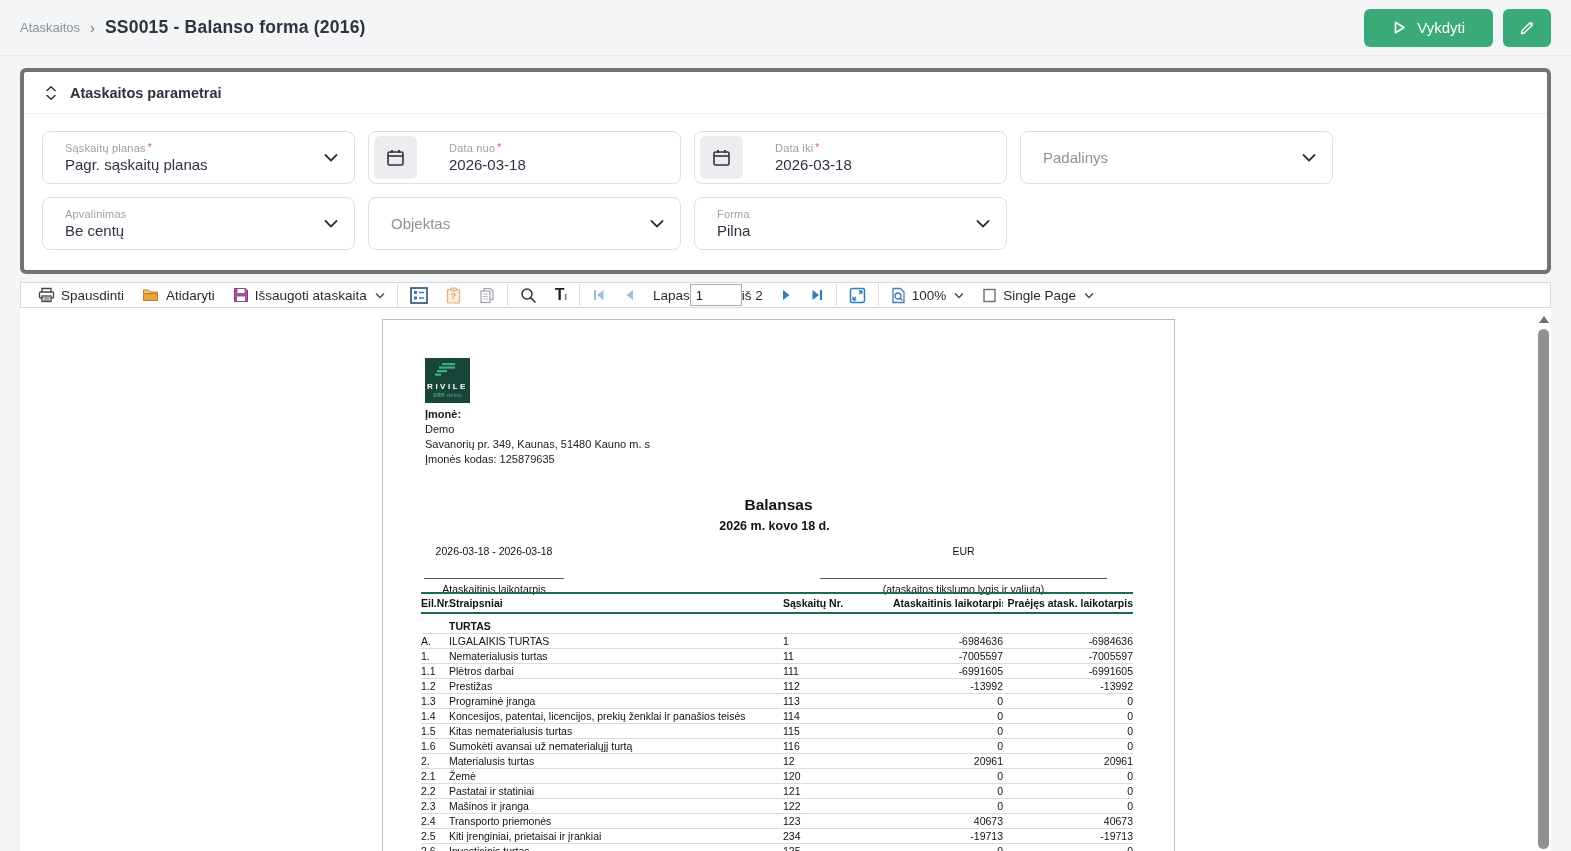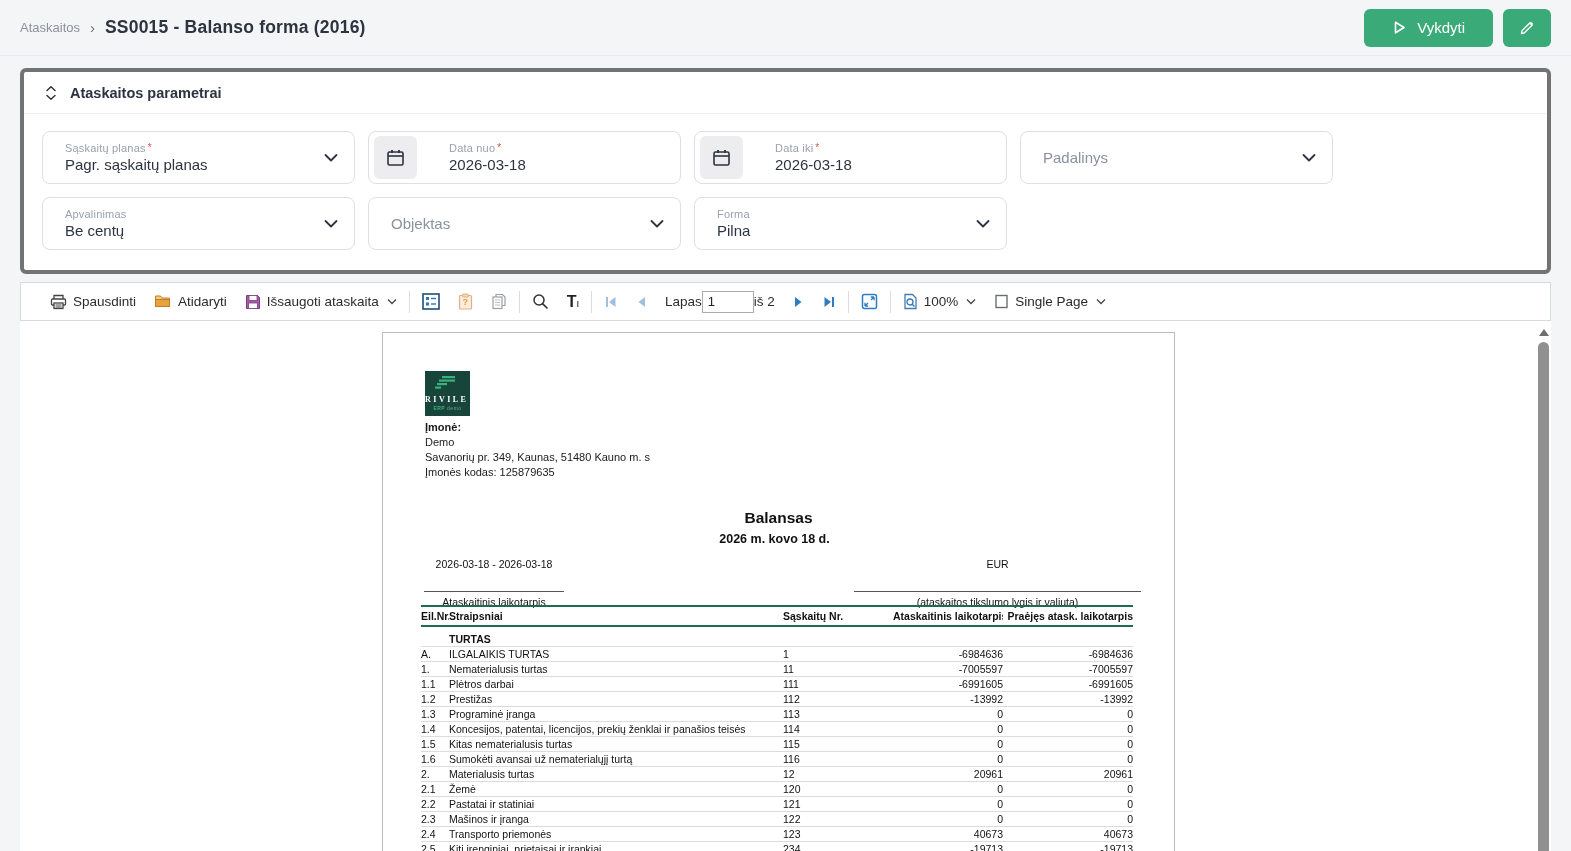--- a/index.html
+++ b/index.html
@@ -25,49 +25,49 @@
   .field .texts { display:flex; flex-direction:column; justify-content:space-between; padding-left:22px; }
   .field.with-icon .texts { padding-left:32px; }
   .f-label { font-size:11px; color:#9aa1ac; margin-bottom:2px; letter-spacing:.2px; }
   .f-value { font-size:15px; color:#2d3340; }
   .f-placeholder { font-size:15px; color:#8b919d; padding-left:22px; }
   .req { color:#d6554d; font-size:10px; vertical-align:top; margin-left:2px; }
   .chev { position:absolute; right:16px; top:50%; transform:translateY(-50%); }
   .date-icon-box { width:43px; height:43px; margin-left:5px; background:#ededf0; border-radius:6px; display:flex; align-items:center; justify-content:center; flex:0 0 auto; }
 
   
-  .rtoolbar { margin:8px 20px 0; height:39px; background:#fff; border:1px solid #d6d9dd; display:flex; align-items:center; padding:0 20px; font-size:13.5px; color:#2b2b2b; }
+  .rtoolbar { margin:8px 20px 0; height:26px; background:#fff; border:1px solid #d6d9dd; display:flex; align-items:center; padding:0 8px; font-size:13.5px; color:#2b2b2b; }
   .tb-item { display:flex; align-items:center; gap:6px; padding:0 9px; height:100%; cursor:pointer; white-space:nowrap; }
   .tb-item.disabled { cursor:default; }
   .tb-sep { width:1px; height:22px; background:#dadde1; margin:0 3px; }
   .page-input { width:52px; height:22px; border:1px solid #a9adb3; font-size:13px; padding:0 5px; font-family:inherit; color:#222; }
   .tb-chev { font-size:10px; color:#555; margin-left:2px; }
 
   
   .viewer { position:relative; margin:0 20px; height:549px; background:#fff; overflow:hidden; }
   .doc-page { position:absolute; left:362px; top:11px; width:793px; height:620px; background:#fff; border:1px solid #b9bdc2; }
 
   .logo { position:absolute; left:42px; top:38px; width:45px; height:45px; background:#17453a; overflow:hidden; }
   .logo-bars { position:absolute; left:0; top:0; }
-  .logo-text { position:absolute; left:0; right:0; top:24px; color:#fff; font-size:8px; font-weight:bold; letter-spacing:2.5px;font-family:Liberation Serif, serif; }
+  .logo-text { position:absolute; left:0; right:0; top:24px; text-align:center; color:#fff; font-size:8px; font-weight:bold; letter-spacing:2.5px; }
   .logo-sub { position:absolute; left:0; right:0; top:34px; text-align:center; font-size:5px; letter-spacing:.5px; }
   .logo-sub .erp { color:#3bb07c; font-weight:bold; }
   .logo-sub .demo { color:#7d9b8e; }
 
   .company { position:absolute; left:42px; top:87px; font-size:11px; line-height:15px; color:#1a1a1a; }
   .company .b { font-weight:bold; }
 
   .rep-title { position:absolute; left:0; right:0; top:176px; text-align:center; font-size:15.5px; font-weight:bold; color:#111; }
   .rep-sub { position:absolute; left:0; right:8px; top:199px; text-align:center; font-size:12.5px; font-weight:bold; color:#111; }
 
   .uline-block { position:absolute; top:225px; font-size:10.5px; color:#111; text-align:center; }
   .uline-block .val { padding-bottom:21px; border-bottom:1px solid #555; }
   .uline-block .lbl { padding-top:4px; }
   .period-block { left:41px; width:140px; }
-  .currency-block { left:471px; width:287px; }
+  .currency-block { left:437px; width:287px; }
 
   .rtable { position:absolute; left:38px; top:272px; width:712px; font-size:10.5px; color:#111; }
   .thead { display:grid; grid-template-columns:28px 334px 110px 110px 130px; align-items:center; height:22px; font-weight:bold; border-top:2px solid #1e6b54; border-bottom:2px solid #1e6b54; }
   .tbody { margin-top:5px; }
   .rrow { display:grid; grid-template-columns:28px 334px 110px 110px 130px; align-items:center; height:15px; border-bottom:1px solid #dcdcdc; }
   .rrow.section { font-weight:bold; }
   .cell { overflow:hidden; white-space:nowrap; }
   .c-current, .c-previous, .h-right { text-align:right; }
 
   

